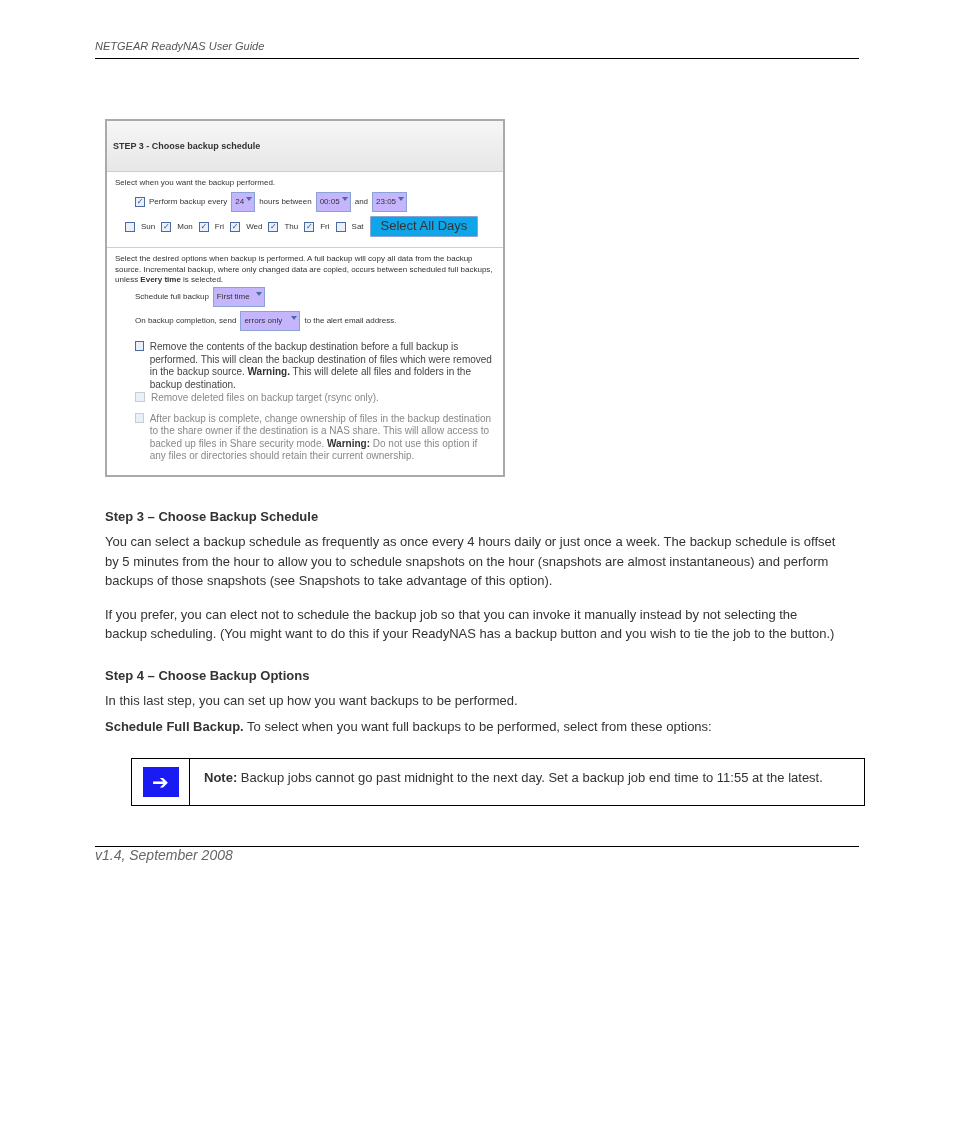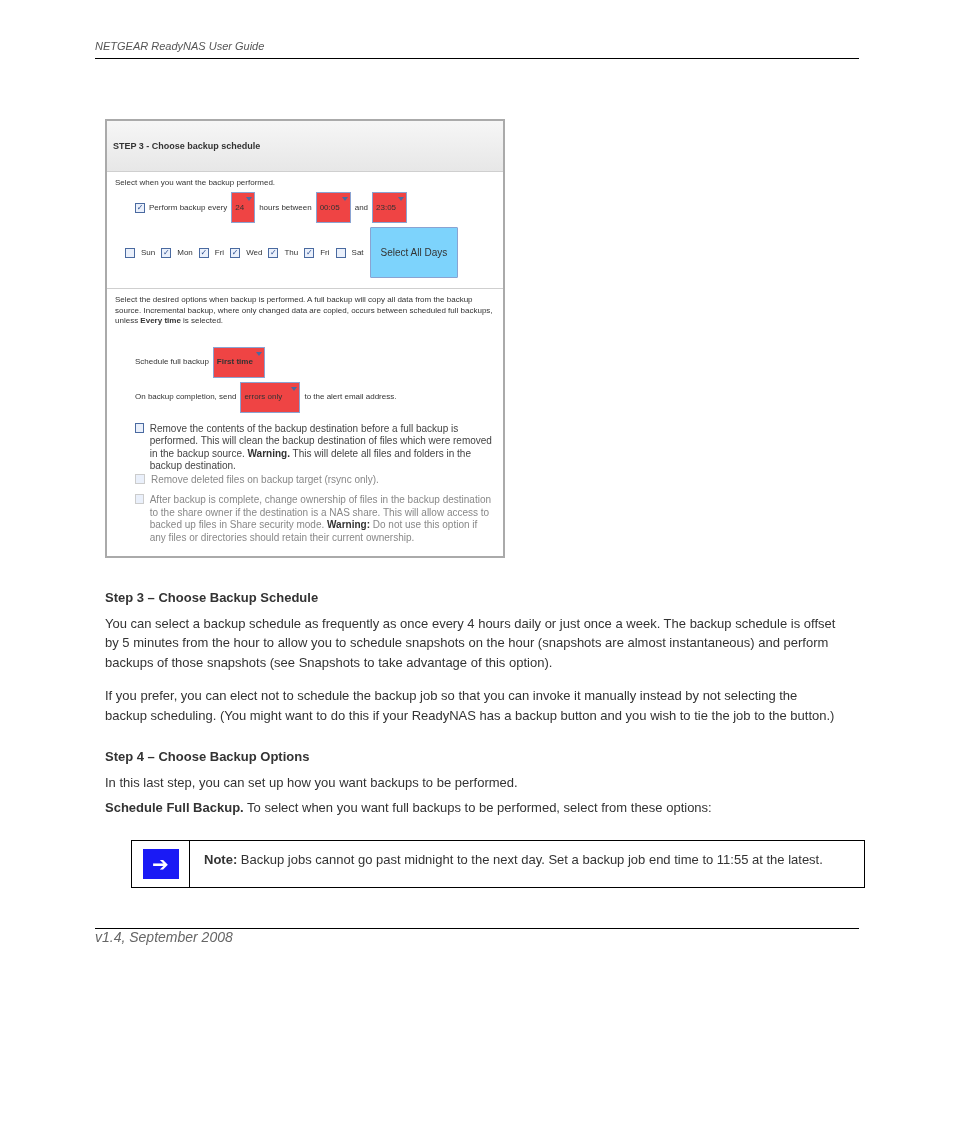--- a/index.html
+++ b/index.html
@@ -13,23 +13,23 @@
   
   .wizard { width: 400px; margin-left: 10px; background: #fff; border: 2px solid #aaa; font-family: Verdana, Arial, sans-serif; }
   .step { border-top: 1px solid #cfcfcf; }
   .step:first-child { border-top: none; }
   .step-header { background: linear-gradient(#f6f6f6,#e7e7e7); padding: 20px 6px; font-size: 9px; font-weight: bold; color: #333; border-bottom: 1px solid #cfcfcf; }
   .step-body { padding: 6px 8px; font-size: 8px; color: #333; line-height: 1.3; }
   .row { display: flex; align-items: center; flex-wrap: wrap; gap: 4px; margin: 4px 0; }
   .indent1 { padding-left: 20px; }
   .chk { width: 10px; height: 10px; border: 1px solid #4a6aa0; background: #eaf0fb; display: inline-flex; align-items: center; justify-content: center; font-size: 8px; color: #2a4d8f; cursor: pointer; }
   .chk.unchecked { color: transparent; }
-  .sel { height: 31px; border: 1px solid #8aa3d2; background: #ef4444; font-size: 8px; padding: 0 10px 0 3px; position: relative; display: inline-flex; align-items: center; cursor: pointer; }
+  .sel { height: 20px; border: 1px solid #8aa3d2; background: #c4b5fd; font-size: 8px; padding: 0 10px 0 3px; position: relative; display: inline-flex; align-items: center; cursor: pointer; }
   .sel::after { content: ""; position: absolute; right: 2px; top: 4px; width:0; height:0; border-left:3px solid transparent; border-right:3px solid transparent; border-top:4px solid #4a6aa0; }
-  .btn { border: 1px solid #8aa3d2; background: #7dd3fc; font-size: 10px; padding: 18px 10px; cursor: pointer; border-radius: 1px; }
+  .btn { border: 1px solid #8aa3d2; background: #0ea5e9; font-size: 13px; padding: 1px 10px; cursor: pointer; border-radius: 1px; }
   .daylabel { font-size: 8px; }
   .opt-block { display: flex; gap: 6px; margin: 5px 0 0 0; }
   .opt-text { font-size: 10px; color: #444; line-height: 1.25; }
   .opt-text b { color: #333; }
   .sub { color: #888; }
 
   .body-text { font-size: 13px; line-height: 1.5; color: #333; margin-left: 10px; margin-top: 30px; width: 734px; }
   .bt-head { font-weight: bold; margin-top: 22px; }
   .bt-para { margin-top: 6px; }
   .bt-sub { margin-top: 6px; font-size:13px; }
@@ -83,23 +83,23 @@
           <span class="btn">Select All Days</span>
         </div>
       </div>
     </div>
 
     <div class="step">
       <div class="step-body">
         <div>
           <span>Select the desired options when backup is performed. A full backup will copy all data from the backup source. Incremental backup, where only changed data are copied, occurs between scheduled full backups, unless </span><b>Every time</b><span> is selected.</span>
         </div>
-        <div class="row indent1" style="margin-top:20px;">
+        <div class="row indent1" style="margin-top:2px;">
           <span>Schedule full backup</span>
-          <span class="sel" style="min-width:52px;font-weight:bold;">First time</span>
+          <span class="sel" style="min-width:52px;">First time</span>
         </div>
         <div class="row indent1">
           <span>On backup completion, send</span>
           <span class="sel" style="min-width:60px;">errors only</span>
           <span>to the alert email address.</span>
         </div>
 
         <div class="opt-block indent1" style="margin-top:10px;">
           <span class="chk unchecked">✓</span>
           <div class="opt-text">

